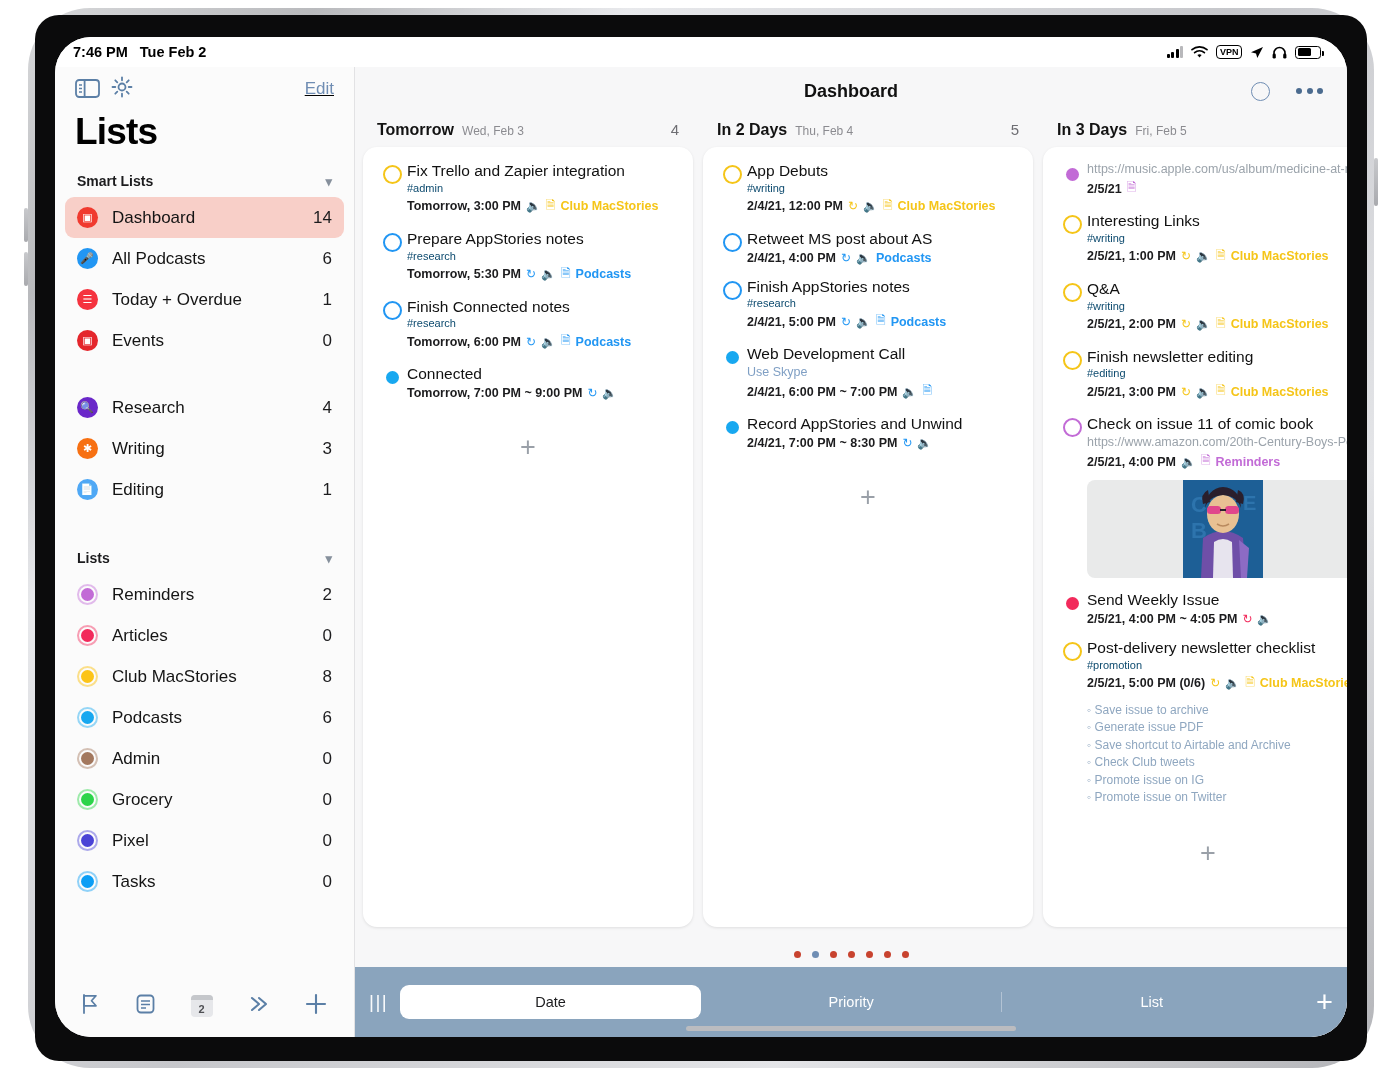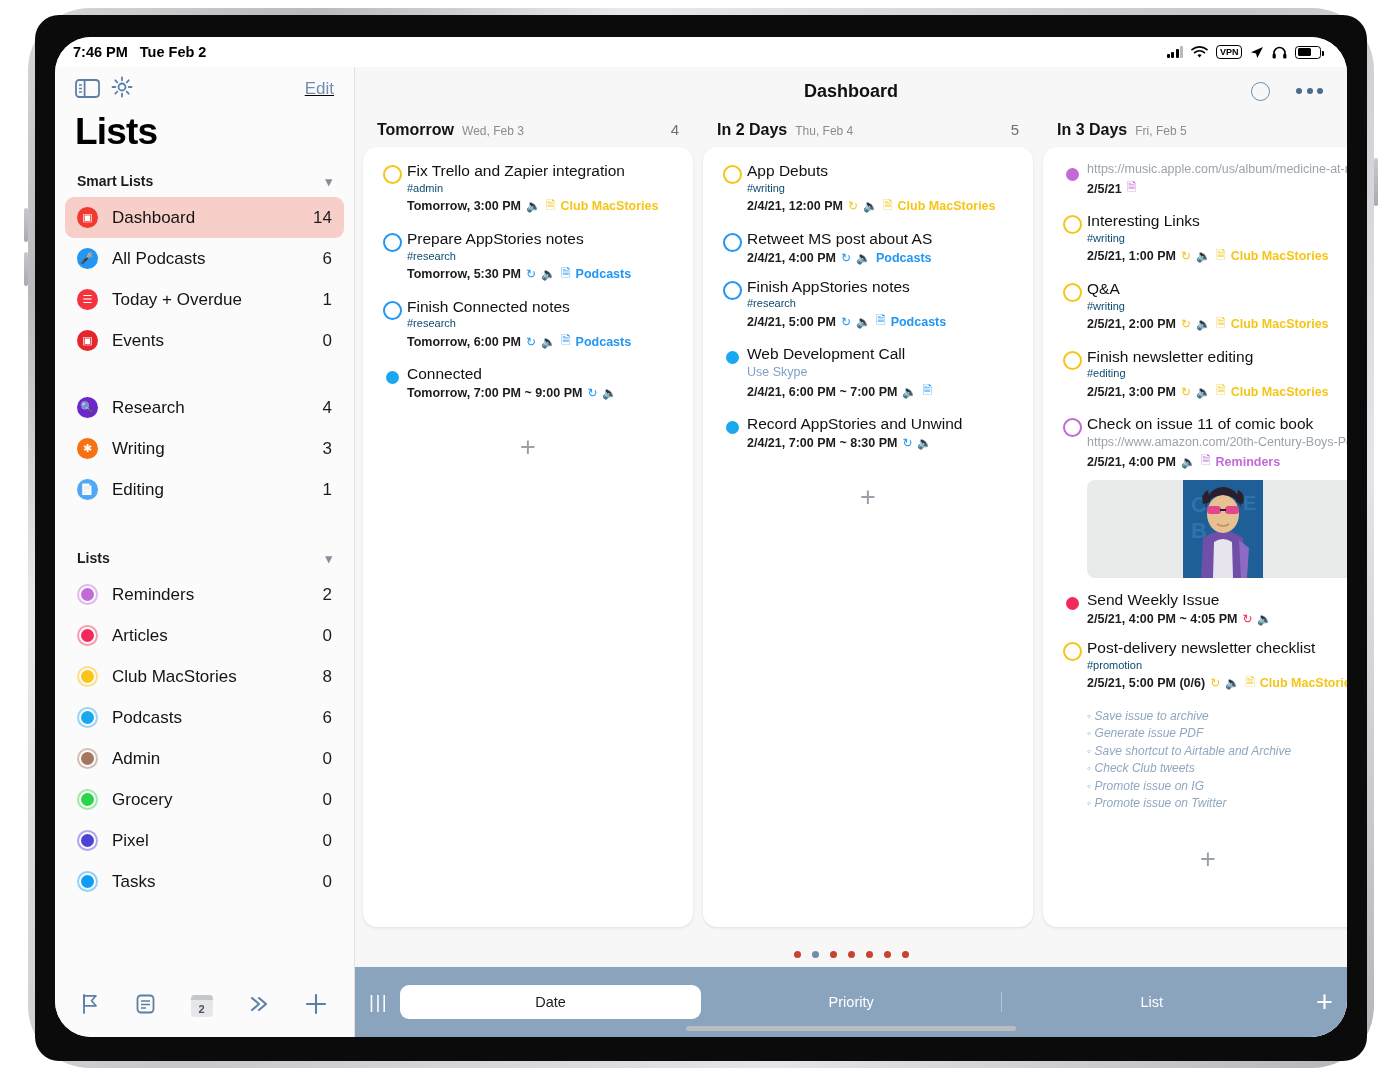--- a/index.html
+++ b/index.html
@@ -160,21 +160,21 @@
   .task .mark .filled { width: 13px; height: 13px; border-radius: 50%; margin-top: 3px; }
   .task .body { flex: 1 1 auto; min-width: 0; }
   .t-title { font-size: 15.5px; color: #111; line-height: 1.28; }
   .t-tag { font-size: 11px; color: #0c4a6e; margin-top: 1px; }
   .t-note { font-size: 12.5px; color: #7f9fc4; margin-top: 1px; }
   .t-url { font-size: 12.5px; color: #9ba3ab; margin-top: 1px; white-space: nowrap; overflow: hidden; }
   .t-meta { font-size: 12.5px; color: #1c1c1e; margin-top: 2px; display: flex; align-items: center; gap: 5px;
             font-weight: bold; white-space: nowrap; }
   .t-meta .glyph { font-size: 12px; font-weight: normal; }
   .t-meta .listname { font-weight: bold; }
-  .subchecks { margin-top: 14px; font-style: italic; }
+  .subchecks { margin-top: 8px; }
   .subchecks div { font-size: 12px; color: #8fa7c0; line-height: 1.45; }
   .subchecks div::before { content: "\25E6  "; }
 
   .link-preview { margin: 8px 0 0 0; background: #eceded; border-radius: 8px; overflow: hidden; width: 100%; }
   .lp-img { height: 98px; background: #e9eaea; display: flex; align-items: center; justify-content: center; }
   .lp-text { padding: 7px 10px 9px 10px; }
   .lp-title { font-size: 13px; font-weight: bold; color: #1c1c1e; white-space: nowrap; overflow: hidden; text-overflow: ellipsis; }
   .lp-host { font-size: 12px; color: #8a8a8e; margin-top: 2px; }
 
   

